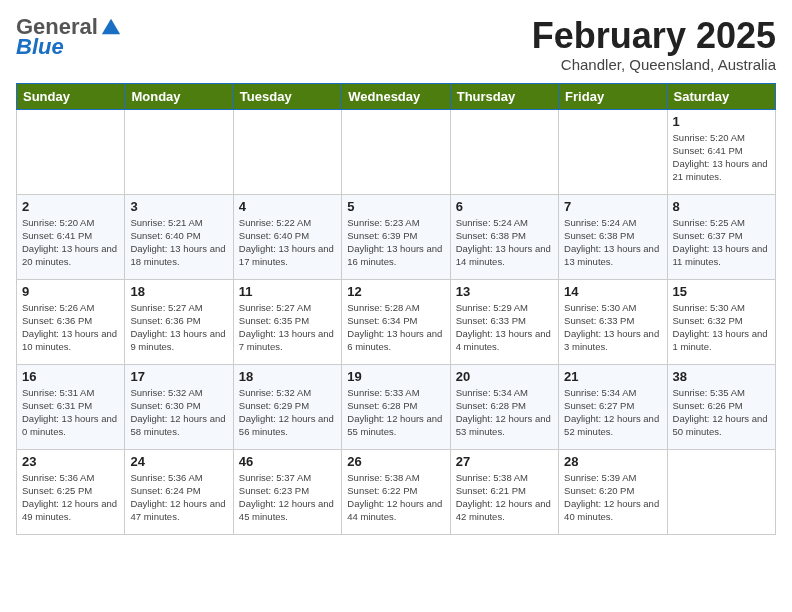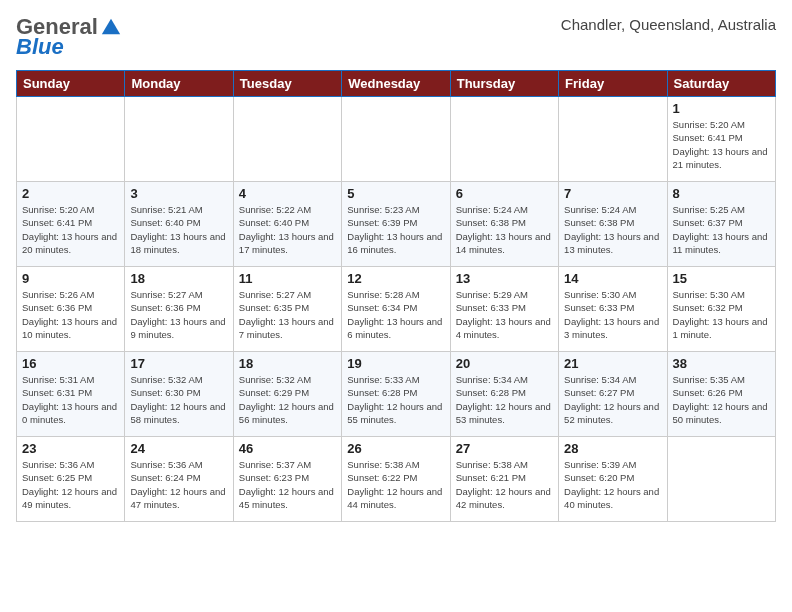--- a/index.html
+++ b/index.html
@@ -86,38 +86,39 @@
       color: #444;
       line-height: 1.4;
     }
     .calendar tr:nth-child(even) td {
       background: #f5f8fc;
     }
     .calendar tr:nth-child(odd) td {
       background: #fff;
     }
     .calendar tr:first-child th {
-      background: #7f1d1d;
+      background: #4d7c0f;
       margin-left: 48px;
     }
   </style>
 </head>
 <body>
 
 <div class="header">
   <div class="logo">
     <div class="logo-text">
       <span class="logo-general">General</span>
       <svg class="logo-icon" viewBox="0 0 24 24">
         <polygon points="12,3 22,20 2,20" fill="#1a6fc4"></polygon>
       </svg>
     </div>
     <span class="logo-blue" style="font-size:22px;font-weight:bold;margin-top:-4px;font-style:italic;">Blue</span>
   </div>
   <div class="title-block">
+    <div class="month-title">February 2025</div>
     <div class="subtitle">Chandler, Queensland, Australia</div>
   </div>
 </div>
 
 <table class="calendar">
   <thead>
     <tr>
     <th>Sunday</th>
         <th>Monday</th>
         <th>Tuesday</th>

